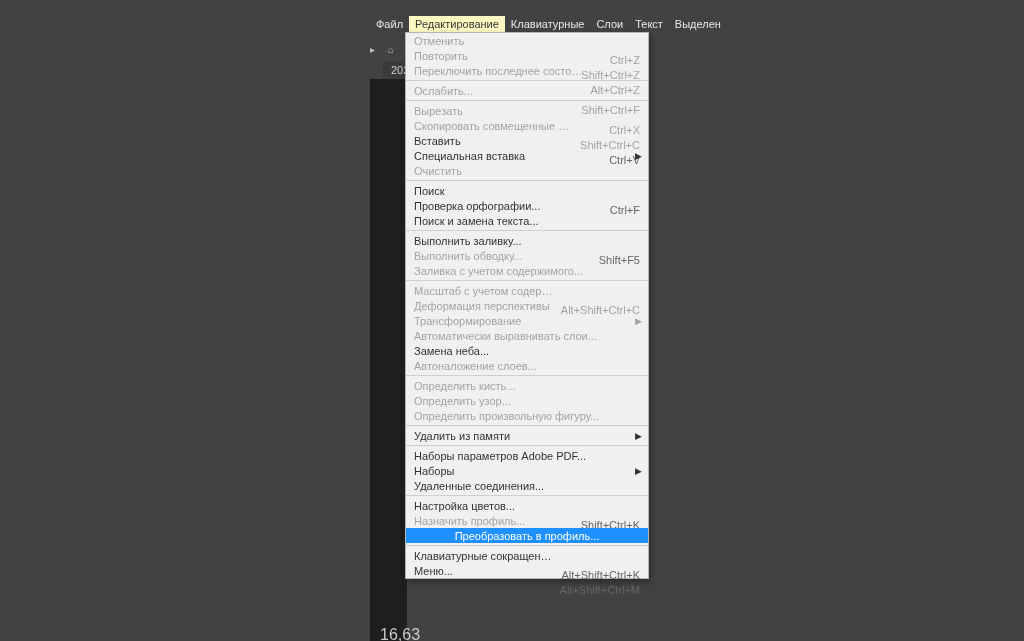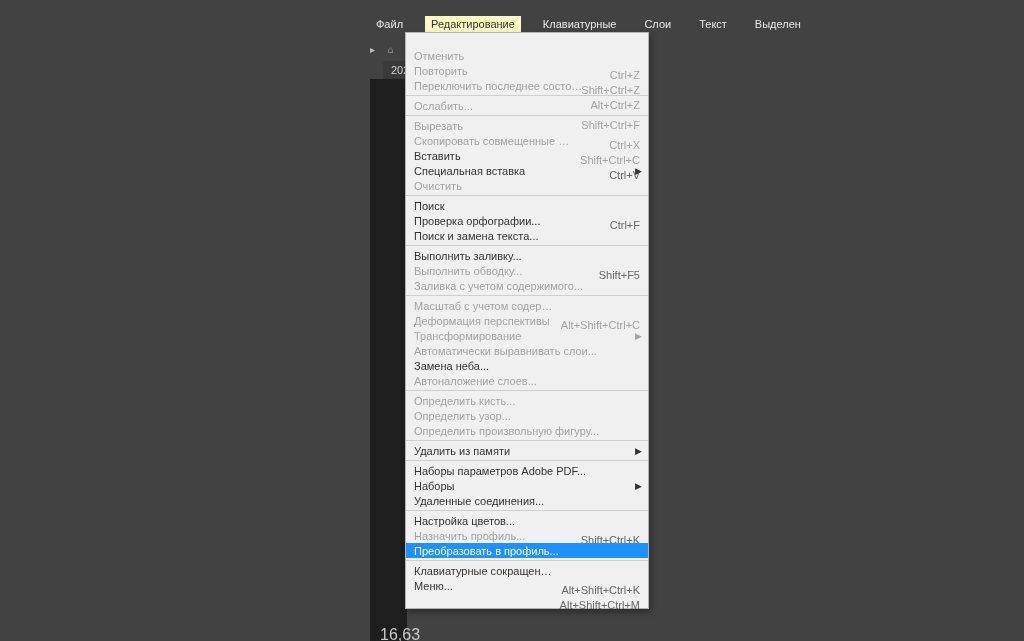--- a/index.html
+++ b/index.html
@@ -6,21 +6,21 @@
   html, body { width: 1024px; height: 641px; background: #424242; font-family: "Segoe UI", Tahoma, Arial, sans-serif; font-size: 11px; color: #333; overflow: hidden; }
 
   .stage { position: relative; width: 1024px; height: 641px; }
 
   
   .menubar {
     position: absolute;
     left: 370px; top: 16px;
     height: 16px;
     display: flex;
-    gap: 16px;
+    gap: 0;
     color: #e8e8e8;
     white-space: nowrap;
   }
   .menubar .mitem { padding: 0 6px; line-height: 16px; height:16px; }
   .menubar .mitem.active { background: #fef9c3; color: #333; }
 
   
   .iconrow {
     position: absolute; left: 370px; top: 44px; height: 14px;
     color: #bfbfbf; font-size: 10px; letter-spacing: 2px;
@@ -47,36 +47,36 @@
   }
 
   
   .dropdown {
     position: absolute;
     left: 405px; top: 32px;
     width: 244px;
     background: #f0f0f0;
     border: 1px solid #b5b5b5;
     box-shadow: 2px 3px 6px rgba(0,0,0,.35);
-    padding: 15px 0;
+    padding: 0 0;
   }
   .dropdown .row {
     display: flex; align-items: center;
     height: 15px;
     padding: 0 8px 0 8px;
     color: #333;
     position: relative;
   }
   .dropdown .row .label { flex: 1 1 auto; white-space: nowrap; overflow: hidden; text-overflow: ellipsis; }
   .dropdown .row .shortcut { color: #666; margin-left: 8px; white-space: nowrap; margin-top: 39px; }
   .dropdown .row .arrow { position:absolute; right:6px; color:#333; font-size:9px; }
   .dropdown .row.disabled .label,
   .dropdown .row.disabled .shortcut,
   .dropdown .row.disabled .arrow { color: #a3a3a3; }
-  .dropdown .row.highlight { background: #1e90ff; }
+  .dropdown .row.highlight { background: #1e90ff; text-align: center; }
   .dropdown .row.highlight .label,
   .dropdown .row.highlight .shortcut { color: #fff; }
   .dropdown .sep { height: 1px; background: #cfcfcf; margin: 2px 0; }
 </style>
 </head>
 <body>
 
 <div class="stage">
   <div class="docarea"></div>
 

